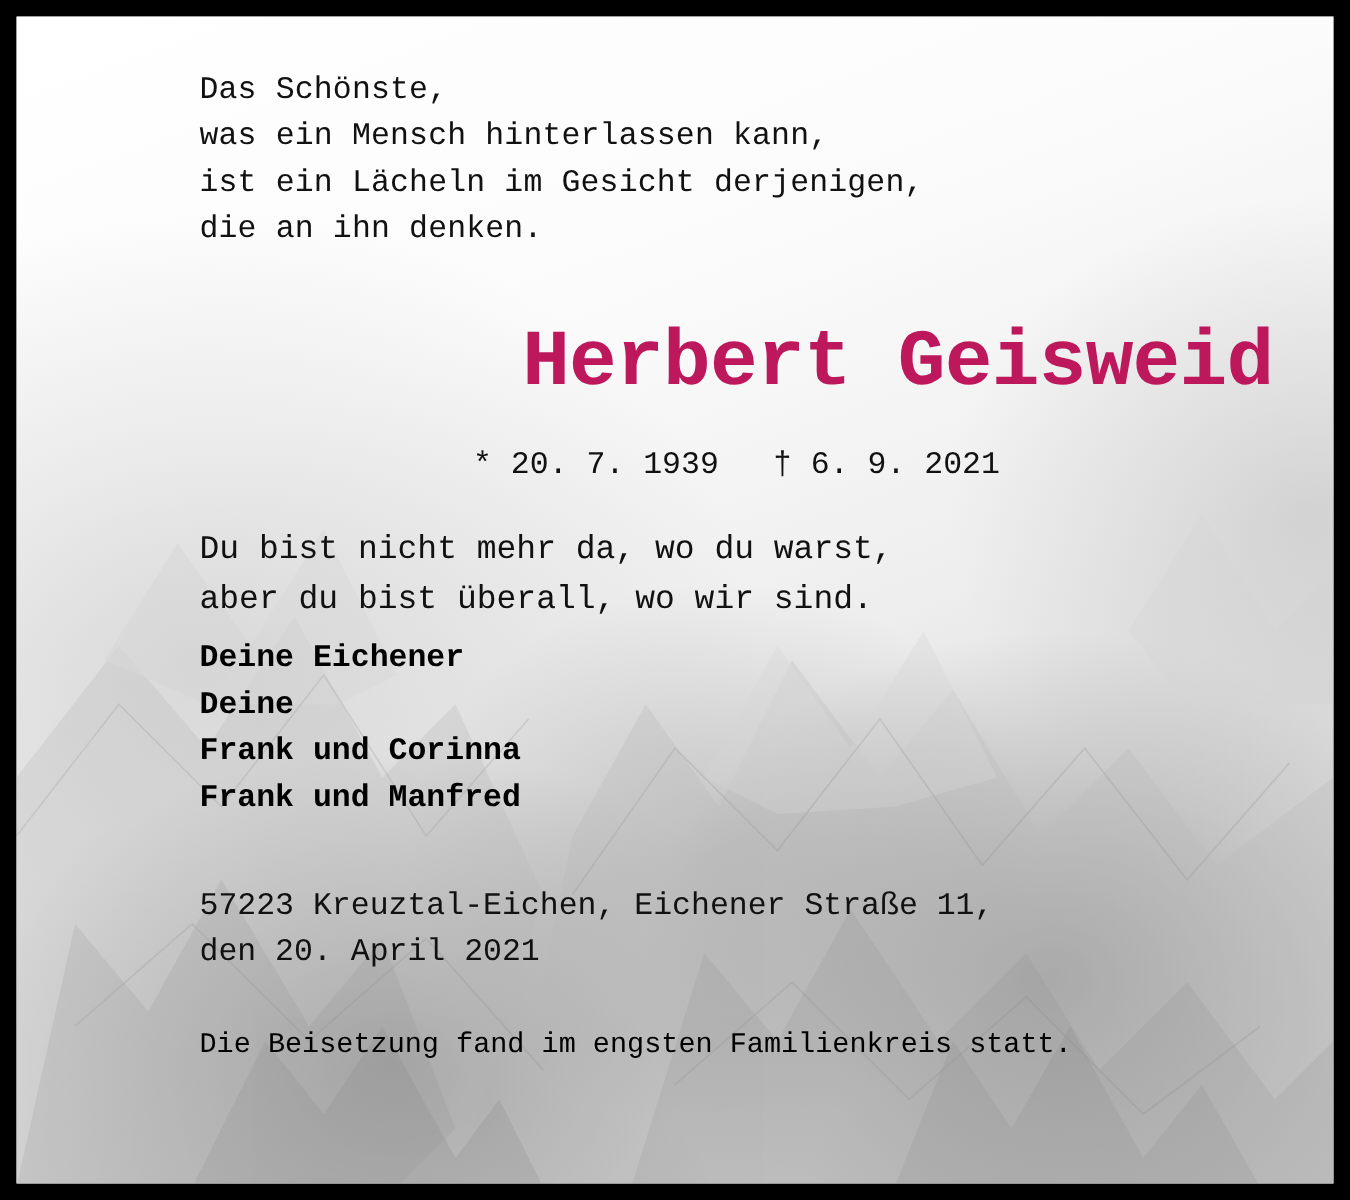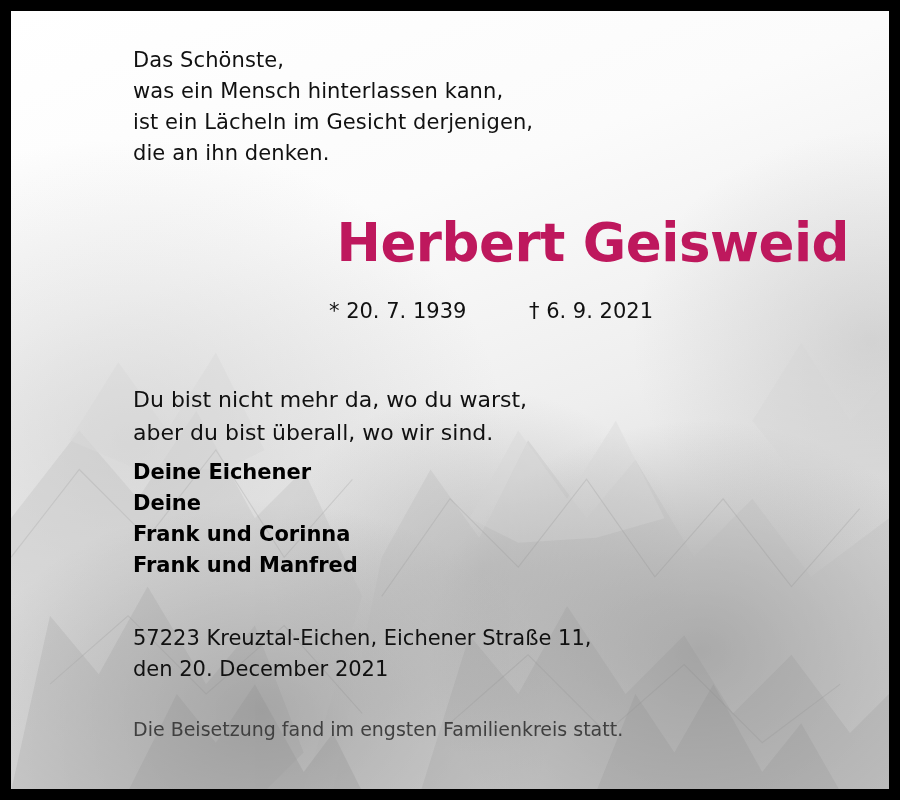--- a/index.html
+++ b/index.html
@@ -34,20 +34,21 @@
   .bg-rocks {
     position: absolute;
     inset: 0;
     opacity: 0.55;
   }
   .content {
     position: relative;
     padding: 34px 40px 0 122px;
     box-sizing: border-box;
     height: 100%;
+    font-family: Liberation Mono, monospace;
   }
   .verse-top {
     font-size: 21px;
     line-height: 1.48;
     color: #111111;
     white-space: pre-line;
     letter-spacing: 0.1px;
   }
   .name {
     margin-top: 46px;
@@ -61,21 +62,21 @@
   .dates {
     margin-top: 28px;
     font-size: 21px;
     color: #111111;
     display: flex;
     justify-content: center;
   }
   .dates .birth { width: 200px; }
   .dates .death { }
   .verse-mid {
-    margin-top: 60px;
+    margin-top: 28px;
     font-size: 22px;
     line-height: 1.5;
     color: #111111;
     white-space: pre-line;
   }
   .farewell-intro {
     margin-top: 48px;
     font-size: 20px;
     color: #111111;
   }
@@ -89,21 +90,21 @@
   .place {
     margin-top: 42px;
     font-size: 21px;
     line-height: 1.45;
     color: #111111;
     white-space: pre-line;
   }
   .note {
     margin-top: 34px;
     font-size: 19px;
-    color: #404040;
+    color: #000000;
   }
 </style>
 </head>
 <body>
 
 <div class="obituary">
 
   <div class="bg-photo"></div>
 
   <svg class="bg-rocks" viewBox="0 0 900 800" preserveAspectRatio="none">
@@ -151,18 +152,18 @@
 
 
     <div class="mourners">
       <div>Deine Eichener</div>
       <div>Deine</div>
       <div>Frank und Corinna</div>
       <div>Frank und Manfred</div>
     </div>
 
     <div class="place">57223 Kreuztal-Eichen, Eichener Straße 11,
-den 20. December 2021</div>
+den 20. April 2021</div>
 
     <div class="note">Die Beisetzung fand im engsten Familienkreis statt.</div>
 
   </div>
 </div>
 
 </body></html>

